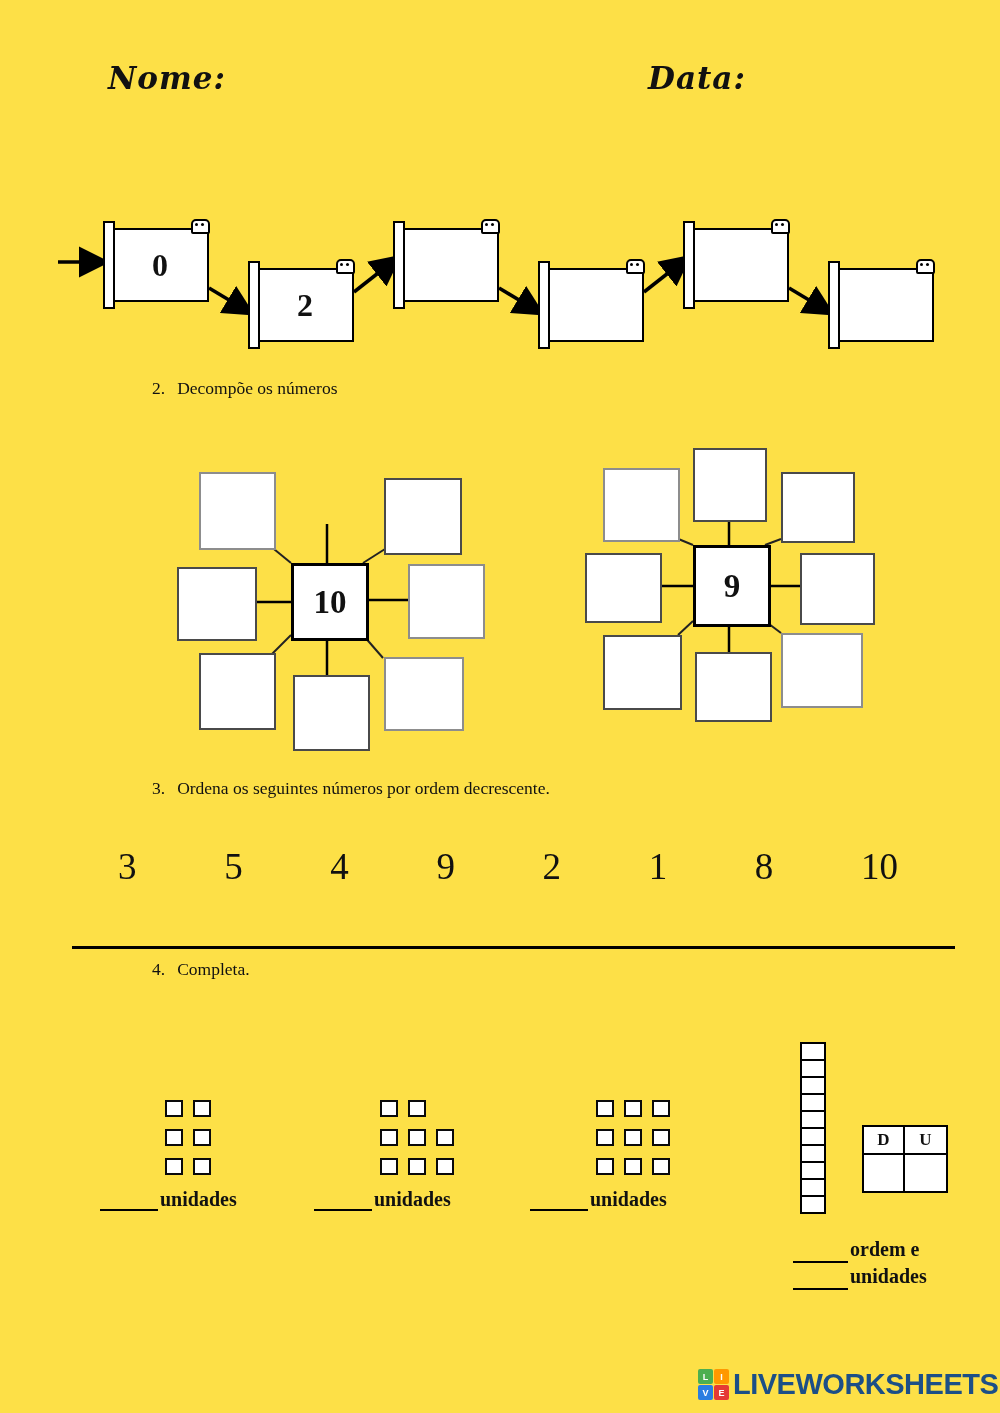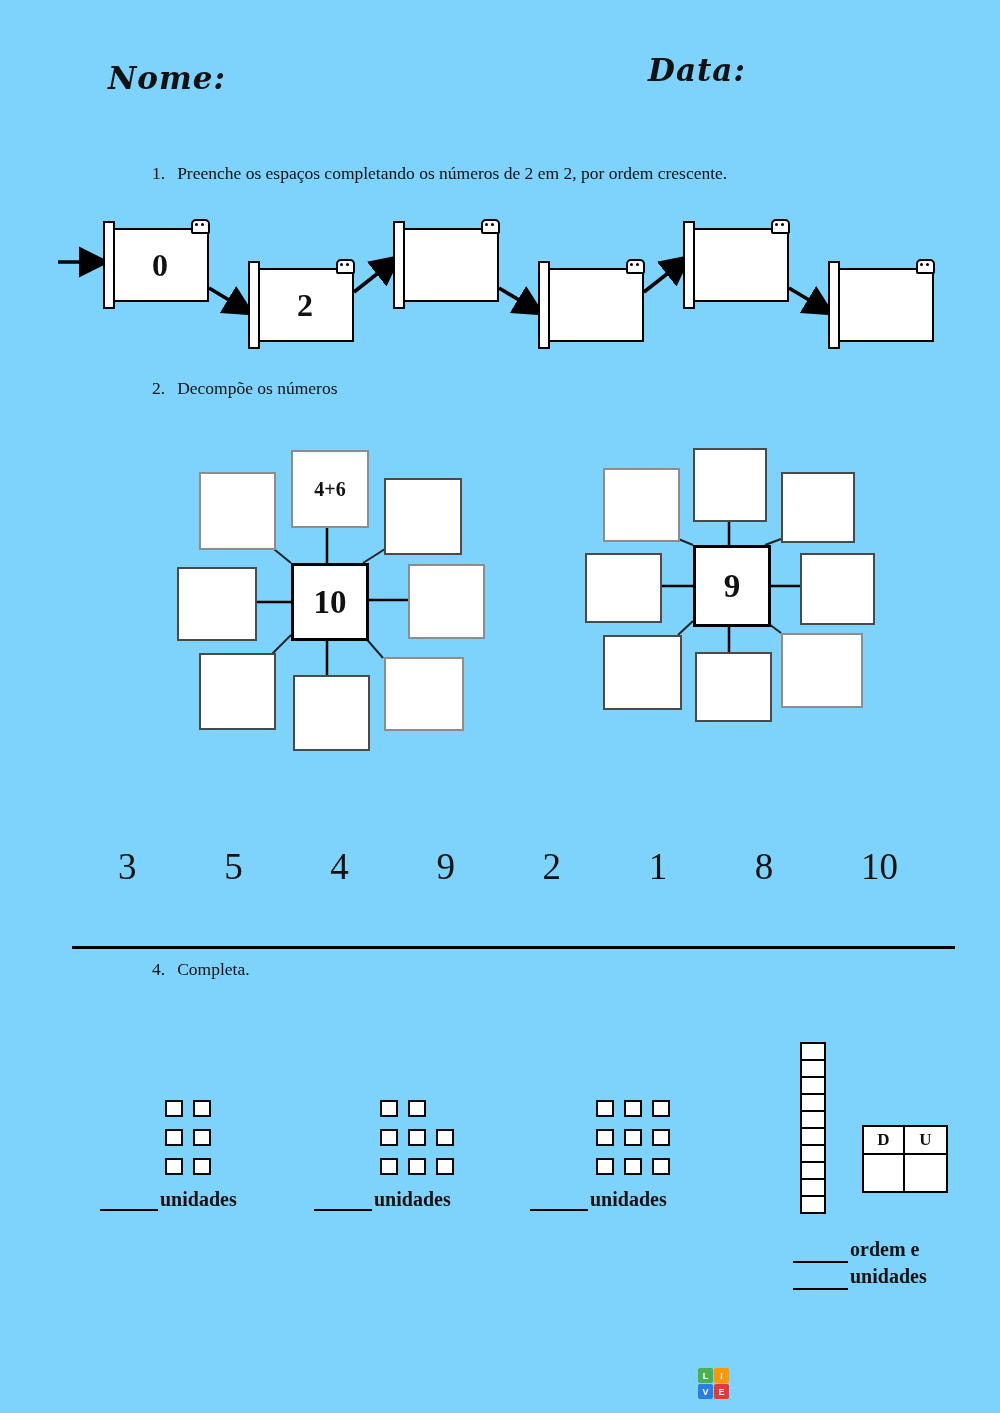--- a/index.html
+++ b/index.html
@@ -1,16 +1,16 @@
 <!DOCTYPE html>
 <html><head>
 <meta charset="utf-8">
 <style>
   html,body{margin:0;padding:0;background:#fff;}
-  .page{position:relative;width:1000px;height:1413px;background:#7dd3fc;overflow:hidden;
+  .page{position:relative;width:1000px;height:1413px;background:#fde047;overflow:hidden;
         font-family:"Liberation Serif",serif;color:#111;}
 
   
   .script-label{position:absolute;font-family:"DejaVu Serif",serif;font-style:italic;
                 font-weight:bold;font-size:31px;letter-spacing:1px;}
 
   
   .q-line{position:absolute;font-size:17.5px;white-space:nowrap;}
   .q-num{display:inline-block;margin-right:12px;}
 
@@ -84,25 +84,22 @@
   .t0{background:#4caf50;}.t1{background:#ff9800;}.t2{background:#2a7de1;}.t3{background:#e53935;}
   .logo-text{font-family:"Liberation Sans",sans-serif;font-weight:bold;font-size:29px;
              color:#1c4f87;letter-spacing:-0.5px;}
 </style>
 </head>
 <body>
 
 <div class="page">
 
   <div class="script-label" style="left:108px;top:60px;">Nome:</div>
-  <div class="script-label" style="left:648px;top:52px;">Data:</div>
-
-  <div class="q-line" style="left:152px;top:163px;">
-    <span class="q-num">1.</span><span>Preenche os espaços completando os números de 2 em 2, por ordem crescente.</span>
-  </div>
+  <div class="script-label" style="left:648px;top:60px;">Data:</div>
+
 
   <svg class="chain-svg" width="1000" height="160">
     <defs>
       <marker id="ah" markerWidth="9" markerHeight="9" refX="7" refY="4.5" orient="auto">
         <path d="M0,0 L9,4.5 L0,9 z" fill="#000"></path>
       </marker>
     </defs>
     <line x1="58" y1="52" x2="103" y2="52" stroke="#000" stroke-width="3.5" marker-end="url(#ah)"></line>
     <line x1="209" y1="78" x2="249" y2="102" stroke="#000" stroke-width="3.5" marker-end="url(#ah)"></line>
     <line x1="354" y1="82" x2="396" y2="49" stroke="#000" stroke-width="3.5" marker-end="url(#ah)"></line>
@@ -150,21 +147,20 @@
     <svg width="330" height="310">
       <line x1="164" y1="79" x2="164" y2="118" stroke="#000" stroke-width="2.5"></line>
       <line x1="164" y1="190" x2="164" y2="230" stroke="#000" stroke-width="2.5"></line>
       <line x1="90" y1="157" x2="128" y2="157" stroke="#000" stroke-width="2.5"></line>
       <line x1="200" y1="155" x2="245" y2="155" stroke="#000" stroke-width="2.5"></line>
       <line x1="128" y1="118" x2="106" y2="100" stroke="#222" stroke-width="2"></line>
       <line x1="200" y1="118" x2="222" y2="104" stroke="#222" stroke-width="2"></line>
       <line x1="128" y1="190" x2="108" y2="210" stroke="#222" stroke-width="2"></line>
       <line x1="200" y1="190" x2="220" y2="213" stroke="#222" stroke-width="2"></line>
     </svg>
-    <div class="dec-box gray dec-top-val" style="left:128px;top:5px;width:74px;height:74px;">4+6</div>
     <div class="dec-box gray" style="left:36px;top:27px;width:73px;height:74px;"></div>
     <div class="dec-box" style="left:221px;top:33px;width:74px;height:73px;"></div>
     <div class="dec-box" style="left:14px;top:122px;width:76px;height:70px;"></div>
     <div class="dec-box gray" style="left:245px;top:119px;width:73px;height:71px;"></div>
     <div class="dec-box" style="left:36px;top:208px;width:73px;height:73px;"></div>
     <div class="dec-box" style="left:130px;top:230px;width:73px;height:72px;"></div>
     <div class="dec-box gray" style="left:221px;top:212px;width:76px;height:70px;"></div>
     <div class="dec-box dec-center" style="left:128px;top:118px;width:72px;height:72px;">10</div>
   </div>
 
@@ -183,20 +179,23 @@
     <div class="dec-box gray" style="left:18px;top:26px;width:73px;height:70px;"></div>
     <div class="dec-box" style="left:196px;top:30px;width:70px;height:67px;"></div>
     <div class="dec-box" style="left:0px;top:111px;width:73px;height:66px;"></div>
     <div class="dec-box" style="left:215px;top:111px;width:71px;height:68px;"></div>
     <div class="dec-box" style="left:18px;top:193px;width:75px;height:71px;"></div>
     <div class="dec-box" style="left:110px;top:210px;width:73px;height:66px;"></div>
     <div class="dec-box gray" style="left:196px;top:191px;width:78px;height:71px;"></div>
     <div class="dec-box dec-center" style="left:108px;top:103px;width:72px;height:76px;">9</div>
   </div>
 
+  <div class="q-line" style="left:152px;top:778px;">
+    <span class="q-num">3.</span><span>Ordena os seguintes números por ordem decrescente.</span>
+  </div>
 
   <div class="order-row">
     <span>3</span>
     <span>5</span>
     <span>4</span>
     <span>9</span>
     <span>2</span>
     <span>1</span>
     <span>8</span>
     <span>10</span>
@@ -291,15 +290,16 @@
     <div><span class="blank"></span><span>unidades</span></div>
   </div>
 
   <div class="logo">
     <div class="logo-grid">
       <span class="tile t0">L</span>
       <span class="tile t1">I</span>
       <span class="tile t2">V</span>
       <span class="tile t3">E</span>
     </div>
+    <span class="logo-text">LIVEWORKSHEETS</span>
   </div>
 
 </div>
 
 </body></html>

